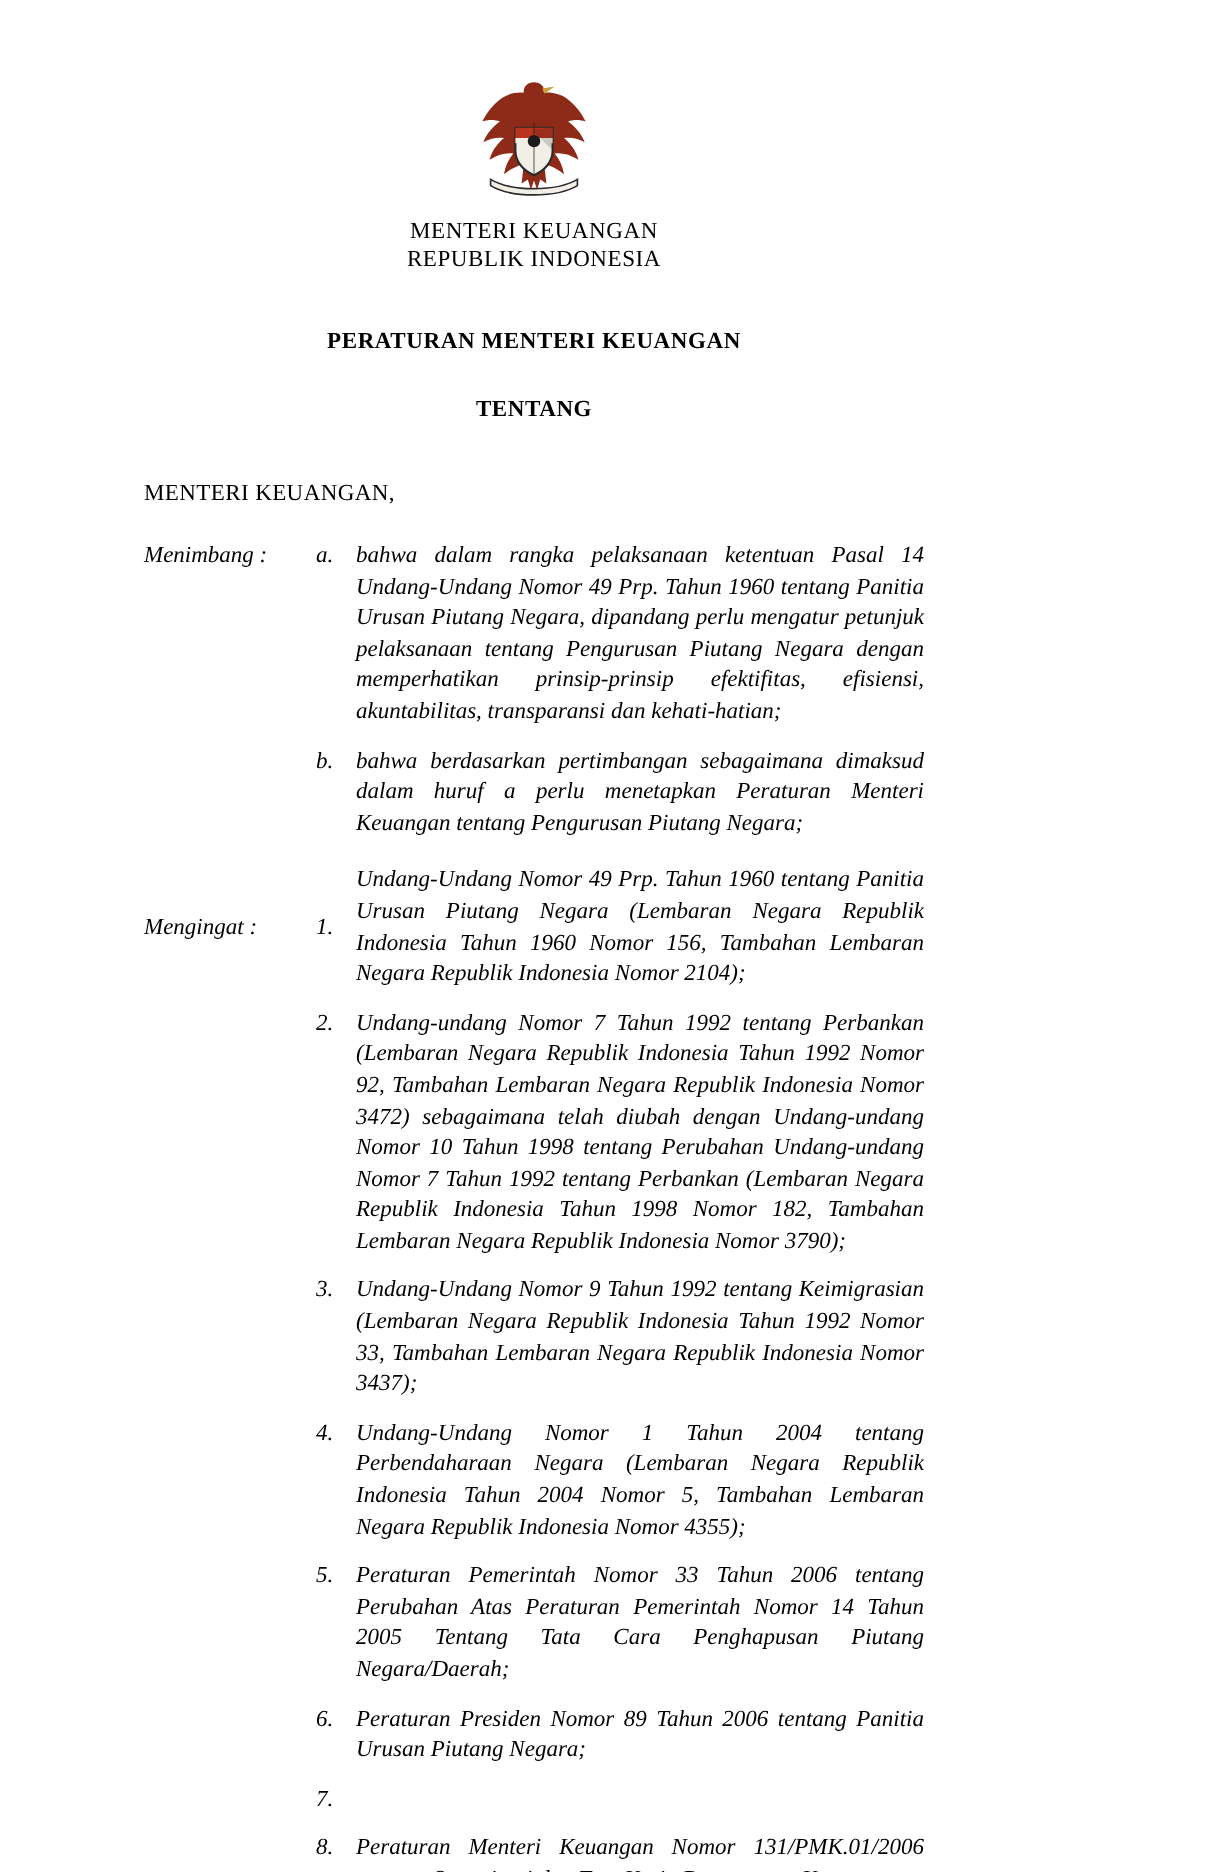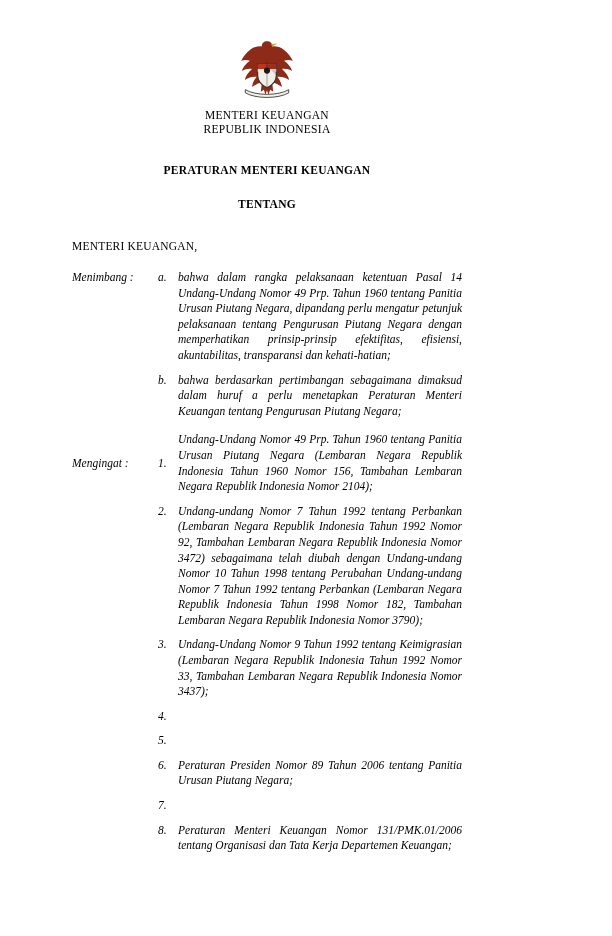--- a/index.html
+++ b/index.html
@@ -175,25 +175,27 @@
 
     <div class="row sub-gap">
       <div class="lbl empty">&nbsp;</div>
       <div class="mark">3.</div>
       <div class="txt">Undang-Undang Nomor 9 Tahun 1992 tentang Keimigrasian (Lembaran Negara Republik Indonesia Tahun 1992 Nomor 33, Tambahan Lembaran Negara Republik Indonesia Nomor 3437);</div>
     </div>
 
     <div class="row sub-gap">
       <div class="lbl empty">&nbsp;</div>
       <div class="mark">4.</div>
+      <div class="txt">Undang-Undang Nomor 1 Tahun 2004 tentang Perbendaharaan Negara (Lembaran Negara Republik Indonesia Tahun 2004 Nomor 5, Tambahan Lembaran Negara Republik Indonesia Nomor 4355);</div>
     </div>
 
     <div class="row sub-gap">
       <div class="lbl empty">&nbsp;</div>
       <div class="mark">5.</div>
+      <div class="txt">Peraturan Pemerintah Nomor 33 Tahun 2006 tentang Perubahan Atas Peraturan Pemerintah Nomor 14 Tahun 2005 Tentang Tata Cara Penghapusan Piutang Negara/Daerah;</div>
     </div>
 
     <div class="row sub-gap">
       <div class="lbl empty">&nbsp;</div>
       <div class="mark">6.</div>
       <div class="txt">Peraturan Presiden Nomor   89 Tahun 2006 tentang Panitia Urusan Piutang Negara;</div>
     </div>
 
     <div class="row sub-gap">
       <div class="lbl empty">&nbsp;</div>

